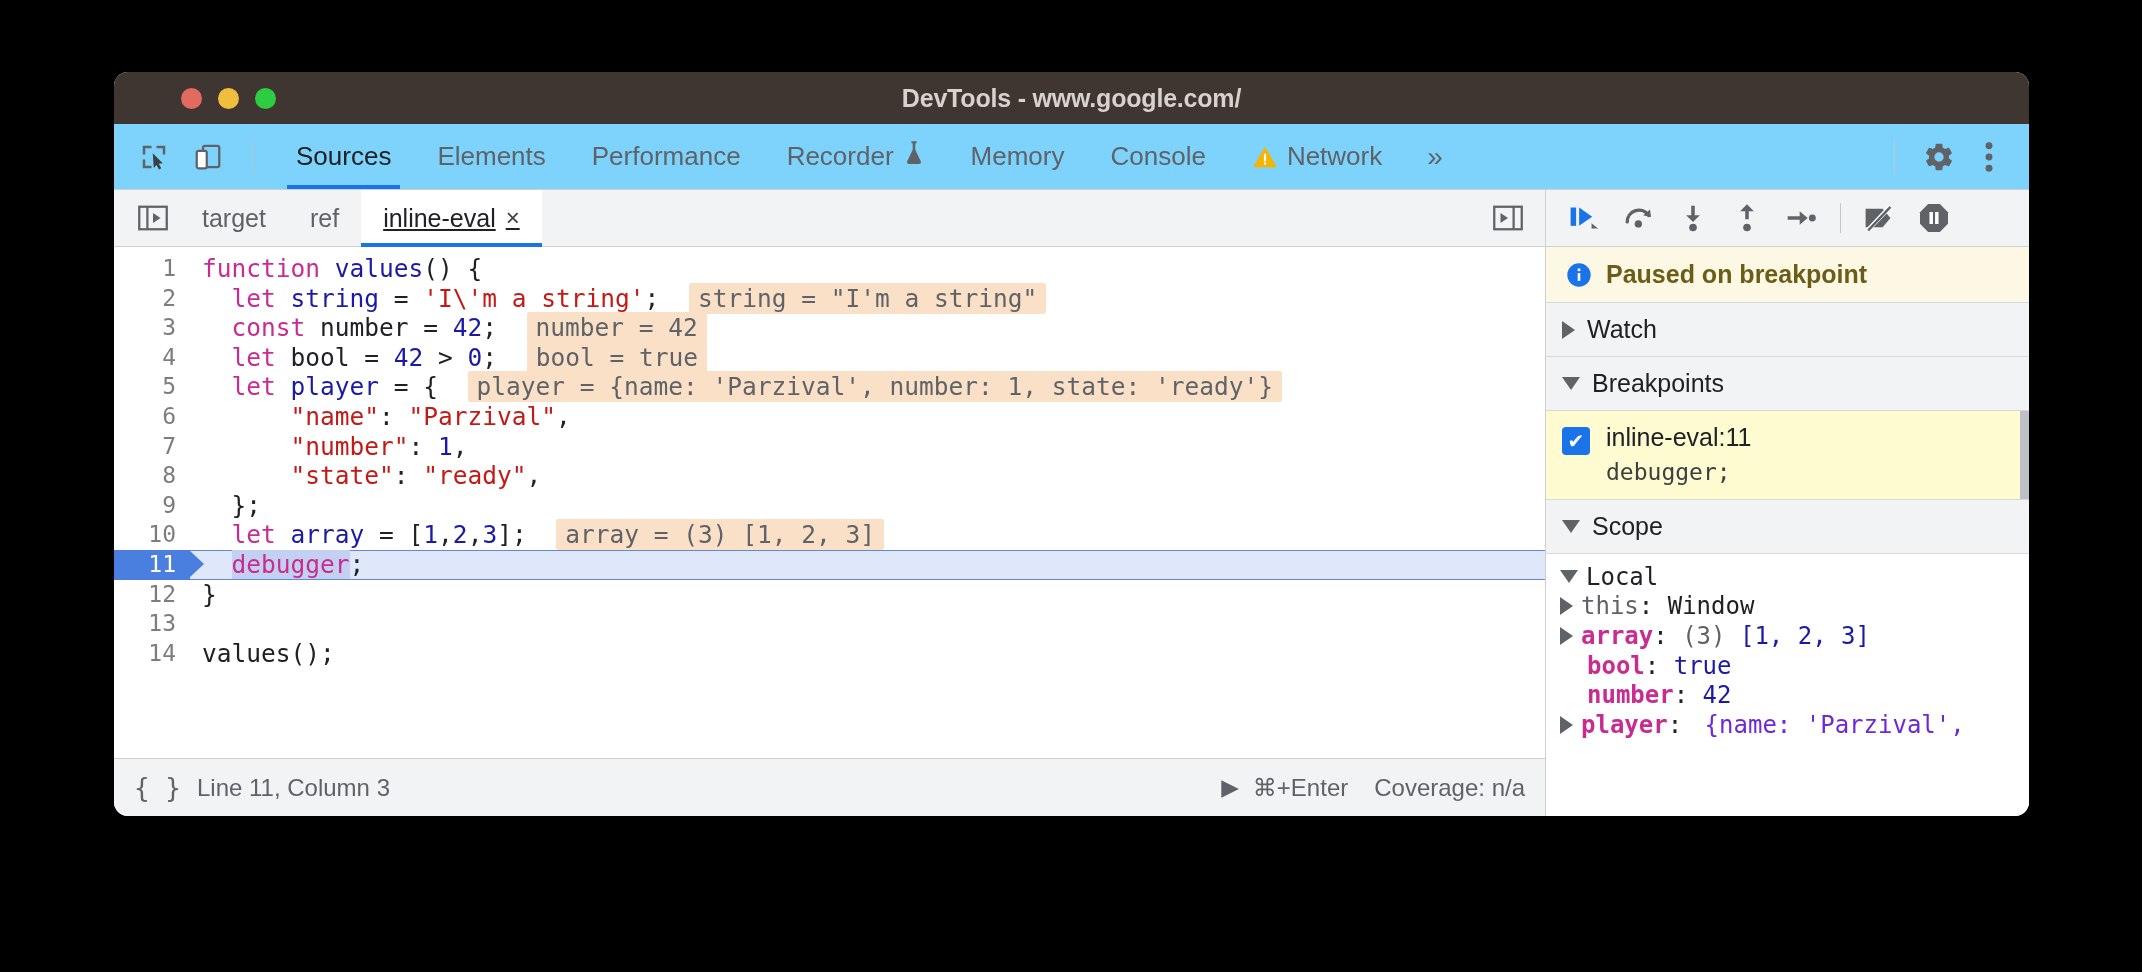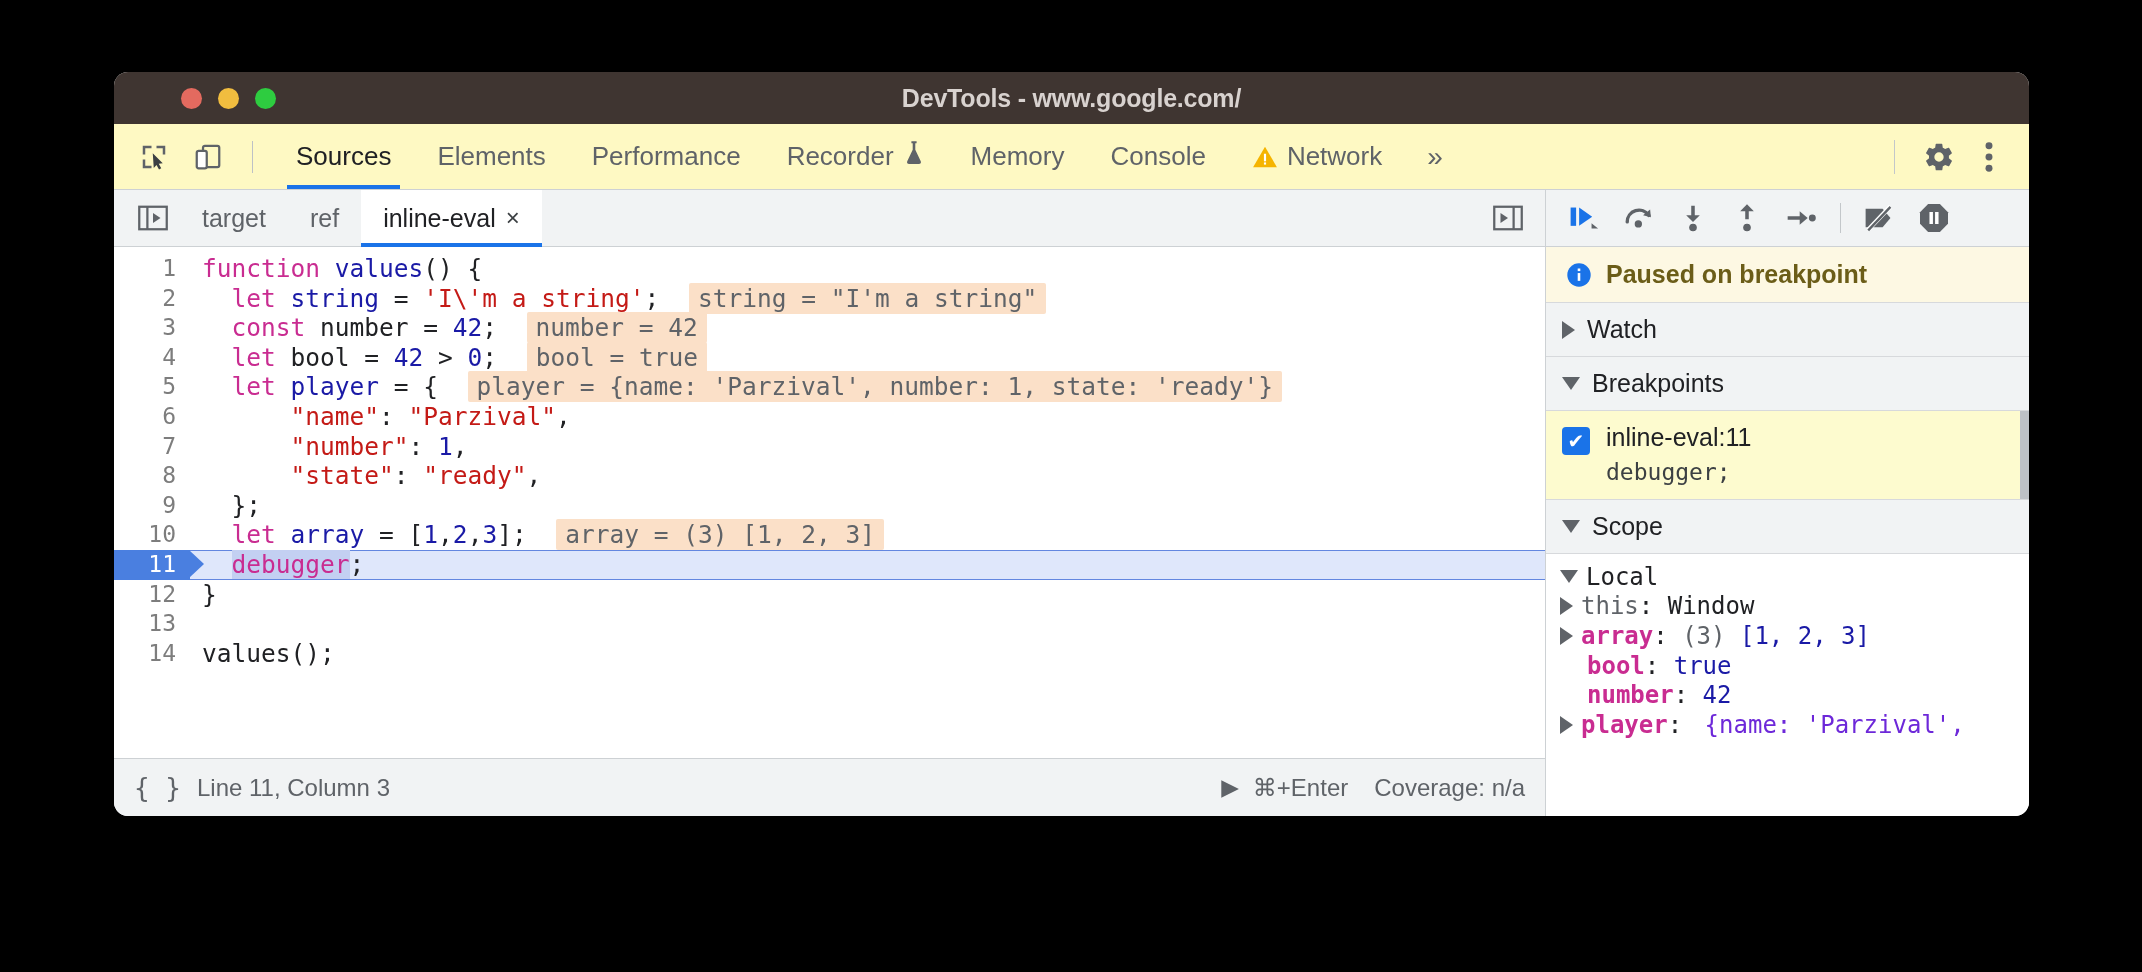--- a/index.html
+++ b/index.html
@@ -36,21 +36,21 @@
   .win-title {
     position: absolute; left: 0; right: 0; text-align: center;
     color: #d8d2cf; font-size: 25px; font-weight: bold;
     letter-spacing: -0.2px;
     pointer-events: none;
   }
 
   
   .tabbar {
     height: 66px;
-    background: #fef9c3;
+    background: #7dd3fc;
     border-bottom: 1px solid #cdd1d4;
     display: flex; align-items: stretch;
     position: relative;
   }
   .tb-icons { display: flex; align-items: center; padding: 0 10px 0 20px; gap: 14px; }
   .tb-icon { width: 40px; height: 40px; display: flex; align-items: center; justify-content: center; border-radius: 4px; }
   .tb-sep { width: 1px; height: 32px; background: #bdc1c6; align-self: center; margin: 0 10px; }
   .maintabs { display: flex; align-items: stretch; }
   .mtab {
     display: flex; align-items: center; gap: 9px;
@@ -82,21 +82,21 @@
     border-bottom: 1px solid #cdd1d4;
     display: flex; align-items: stretch; position: relative;
   }
   .ft-nav { display: flex; align-items: center; padding-left: 18px; padding-right: 6px; }
   .ft-btn { width: 42px; height: 42px; display:flex; align-items:center; justify-content:center; }
   .ftab {
     display: flex; align-items: center; gap: 10px;
     padding: 0 22px; font-size: 25px; color: #5f6368;
     position: relative; white-space: nowrap;
   }
-  .ftab.active { color: #202124; background: #fff; }
+  .ftab.active { color: #202124; background: #fff; text-decoration: underline; }
   .ftab.active::after {
     content: ""; position: absolute; left: 0; right: 0; bottom: -1px; height: 4px; background: #1a73e8;
   }
   .ftab .x { font-size: 24px; color: #3c4043; line-height: 1; }
   .ft-right { margin-left: auto; display: flex; align-items: center; padding-right: 16px; }
 
   
   .editor {
     flex: 1; background: #fff; overflow: hidden; position: relative;
     font-family: "DejaVu Sans Mono", monospace;

